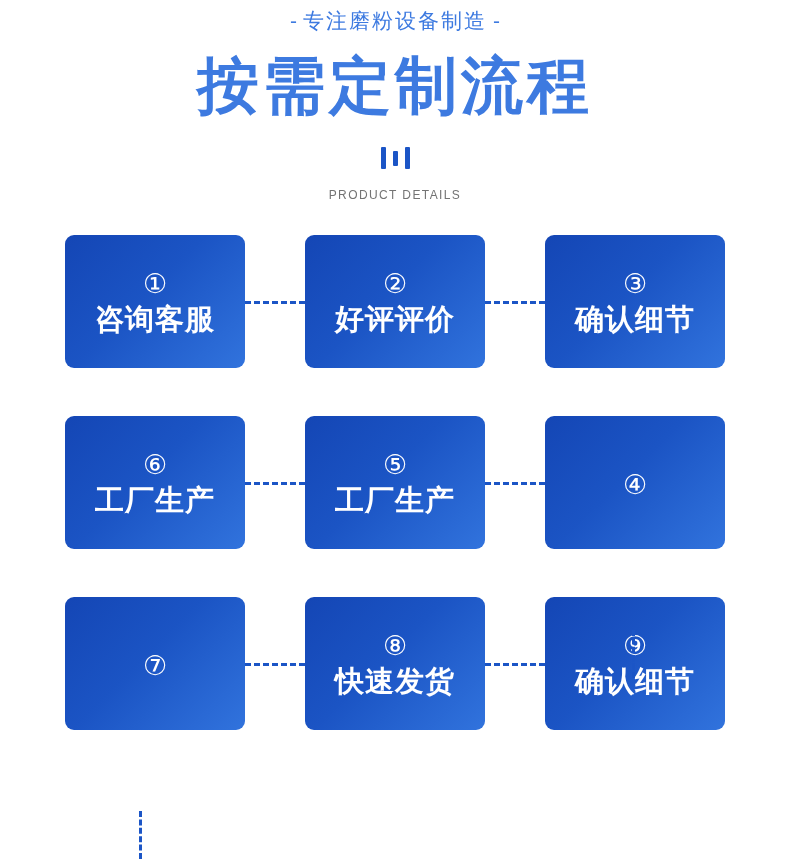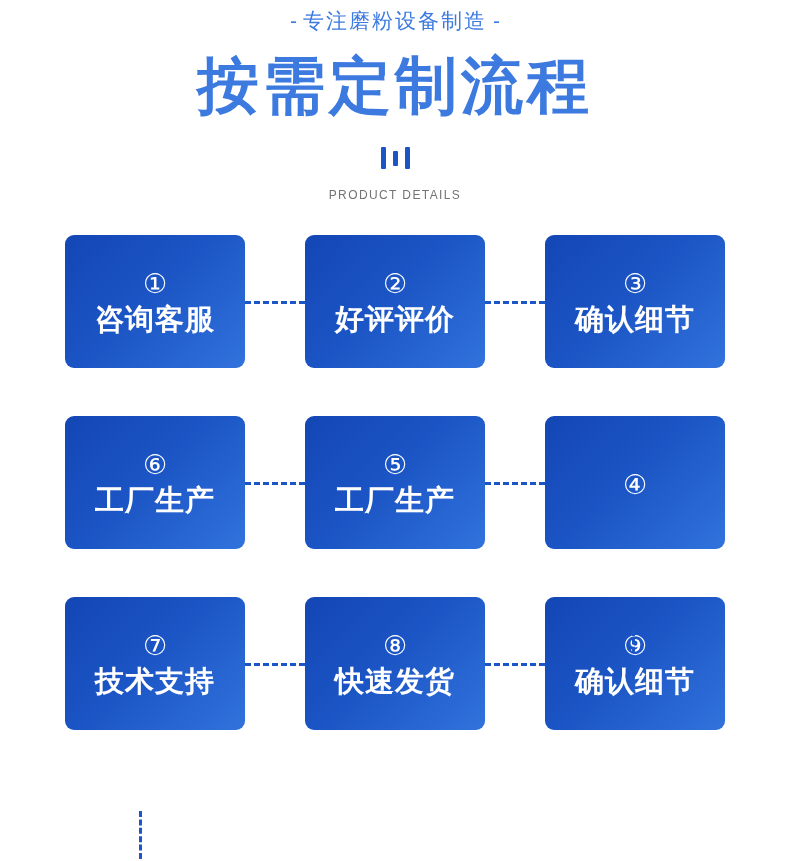--- a/index.html
+++ b/index.html
@@ -185,21 +185,20 @@
     <div class="card">
       <div class="card-num">④</div>
     </div>
     <span class="h-conn g1"></span>
     <span class="h-conn g2"></span>
   </div>
 
   <div class="flow-row">
     <div class="card">
       <div class="card-num">⑦</div>
-      <div class="card-label">技术支持</div>
     </div>
     <div class="card">
       <div class="card-num">⑧</div>
       <div class="card-label">快速发货</div>
     </div>
     <div class="card">
       <div class="card-num">⑨</div>
       <div class="card-label">确认细节</div>
     </div>
     <span class="h-conn g1"></span>

